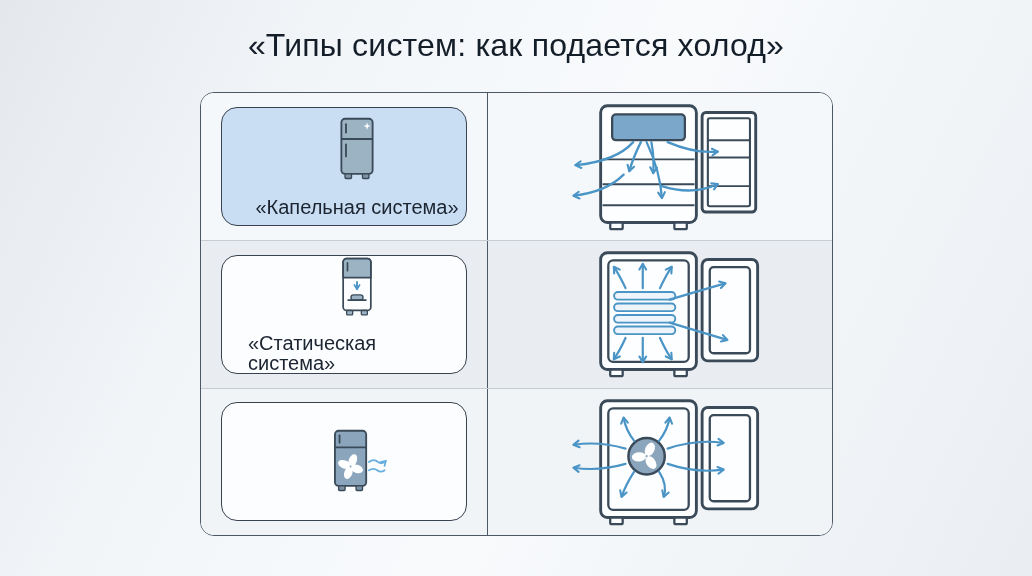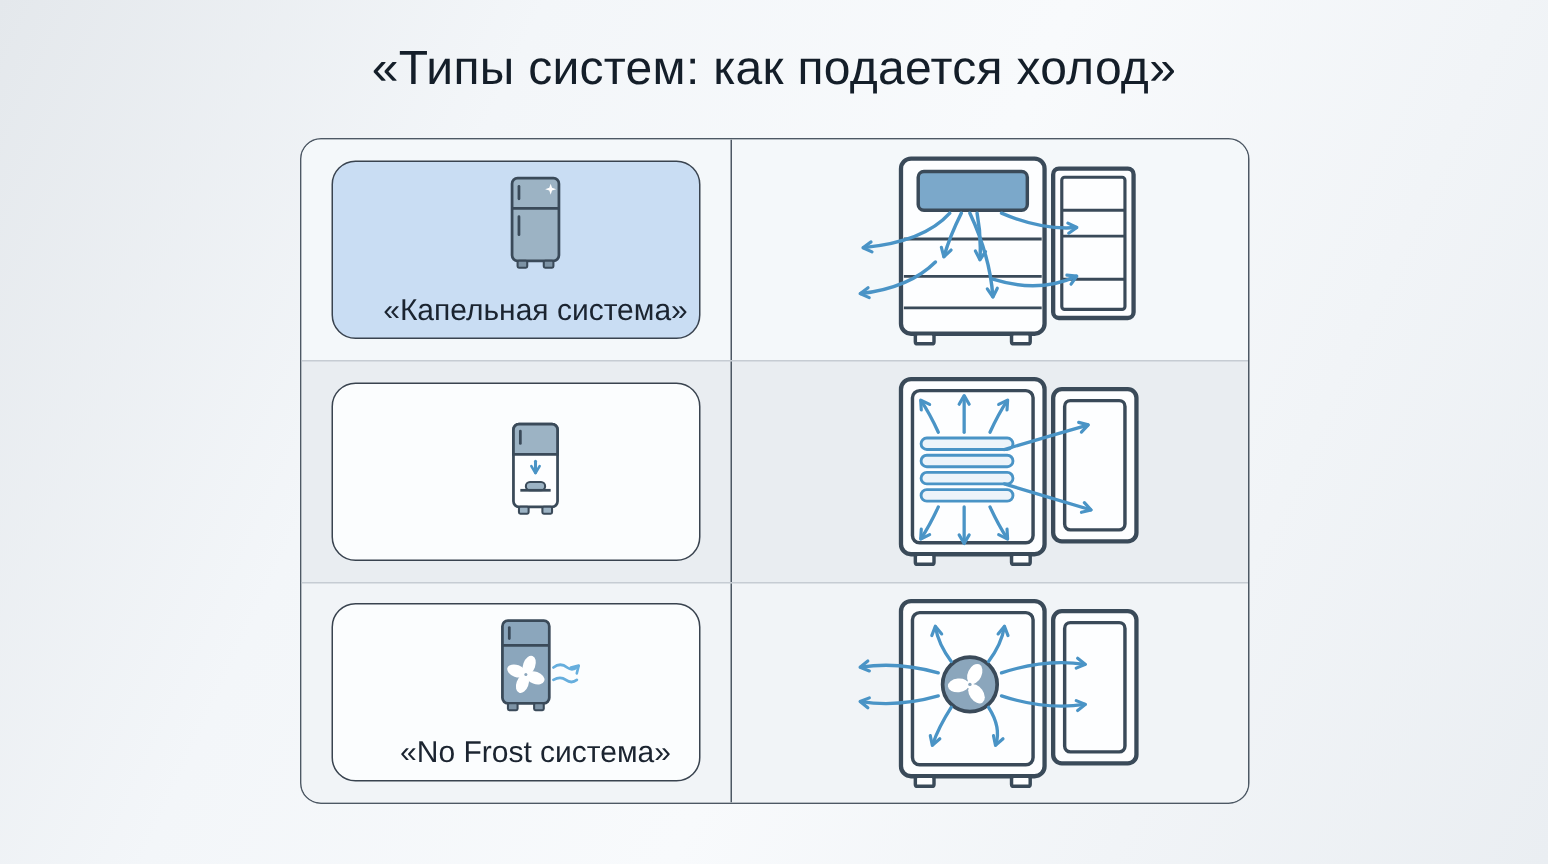--- a/index.html
+++ b/index.html
@@ -134,20 +134,21 @@
             </defs>
             <rect x="16" y="3" width="32" height="60" rx="4" fill="#fdfeff" stroke="#3a4a59" stroke-width="2"></rect>
             <path d="M20,3 h24 a4,4 0 0 1 4,4 v18 h-32 v-18 a4,4 0 0 1 4,-4 z" fill="#9cb3c4" stroke="#3a4a59" stroke-width="2"></path>
             <line x1="21" y1="8" x2="21" y2="17" stroke="#3a4a59" stroke-width="2" stroke-linecap="round"></line>
             <path d="M32,30 L32,38" fill="none" stroke="#4a94c6" stroke-width="2.2" stroke-linecap="round" marker-end="url(#arr-i2)"></path>
             <rect x="25" y="45" width="14" height="6" rx="3" fill="#9cb3c4" stroke="#3a4a59" stroke-width="1.5"></rect>
             <line x1="21" y1="51" x2="43" y2="51" stroke="#3a4a59" stroke-width="2"></line>
             <rect x="20" y="63" width="7" height="5" rx="1" fill="#9cb3c4" stroke="#3a4a59" stroke-width="1.5"></rect>
             <rect x="37" y="63" width="7" height="5" rx="1" fill="#9cb3c4" stroke="#3a4a59" stroke-width="1.5"></rect>
           </svg>
+          <div class="label">«Статическая система»</div>
         </div>
       </div>
       <div class="cell-right">
         <svg class="diagram" width="280" height="134" viewBox="0 0 280 140">
           <defs>
             <marker id="arr-d2" markerUnits="userSpaceOnUse" markerWidth="11" markerHeight="11" refX="8" refY="5.5" orient="auto">
               <path d="M2.5,2 L8.5,5.5 L2.5,9" fill="none" stroke="#4a94c6" stroke-width="2.2" stroke-linecap="round" stroke-linejoin="round"></path>
             </marker>
           </defs>
           <rect x="78" y="6" width="100" height="122" rx="7" fill="#fdfeff" stroke="#3a4a59" stroke-width="3"></rect>
@@ -201,21 +202,20 @@
               <circle r="2.4" fill="#ffffff"></circle>
               <circle r="1.1" fill="#8ba6bc"></circle>
             </g>
             <g fill="none" stroke="#66aedd" stroke-width="2" stroke-linecap="round">
               <path d="M49,37 q5,-4 10,0 q4,3 8,-1" marker-end="url(#arr-i3)"></path>
               <path d="M49,46 q5,-3 9,0 q4,3 8,0"></path>
             </g>
             <rect x="16" y="63" width="7" height="5" rx="1" fill="#7d93a5" stroke="#3a4a59" stroke-width="1.5"></rect>
             <rect x="35" y="63" width="7" height="5" rx="1" fill="#7d93a5" stroke="#3a4a59" stroke-width="1.5"></rect>
           </svg>
-          <div class="label">«No Frost система»</div>
         </div>
       </div>
       <div class="cell-right">
         <svg class="diagram" width="280" height="134" viewBox="0 0 280 140">
           <defs>
             <marker id="arr-d3" markerUnits="userSpaceOnUse" markerWidth="11" markerHeight="11" refX="8" refY="5.5" orient="auto">
               <path d="M2.5,2 L8.5,5.5 L2.5,9" fill="none" stroke="#4a94c6" stroke-width="2.2" stroke-linecap="round" stroke-linejoin="round"></path>
             </marker>
           </defs>
           <rect x="78" y="6" width="100" height="122" rx="7" fill="#fdfeff" stroke="#3a4a59" stroke-width="3"></rect>

